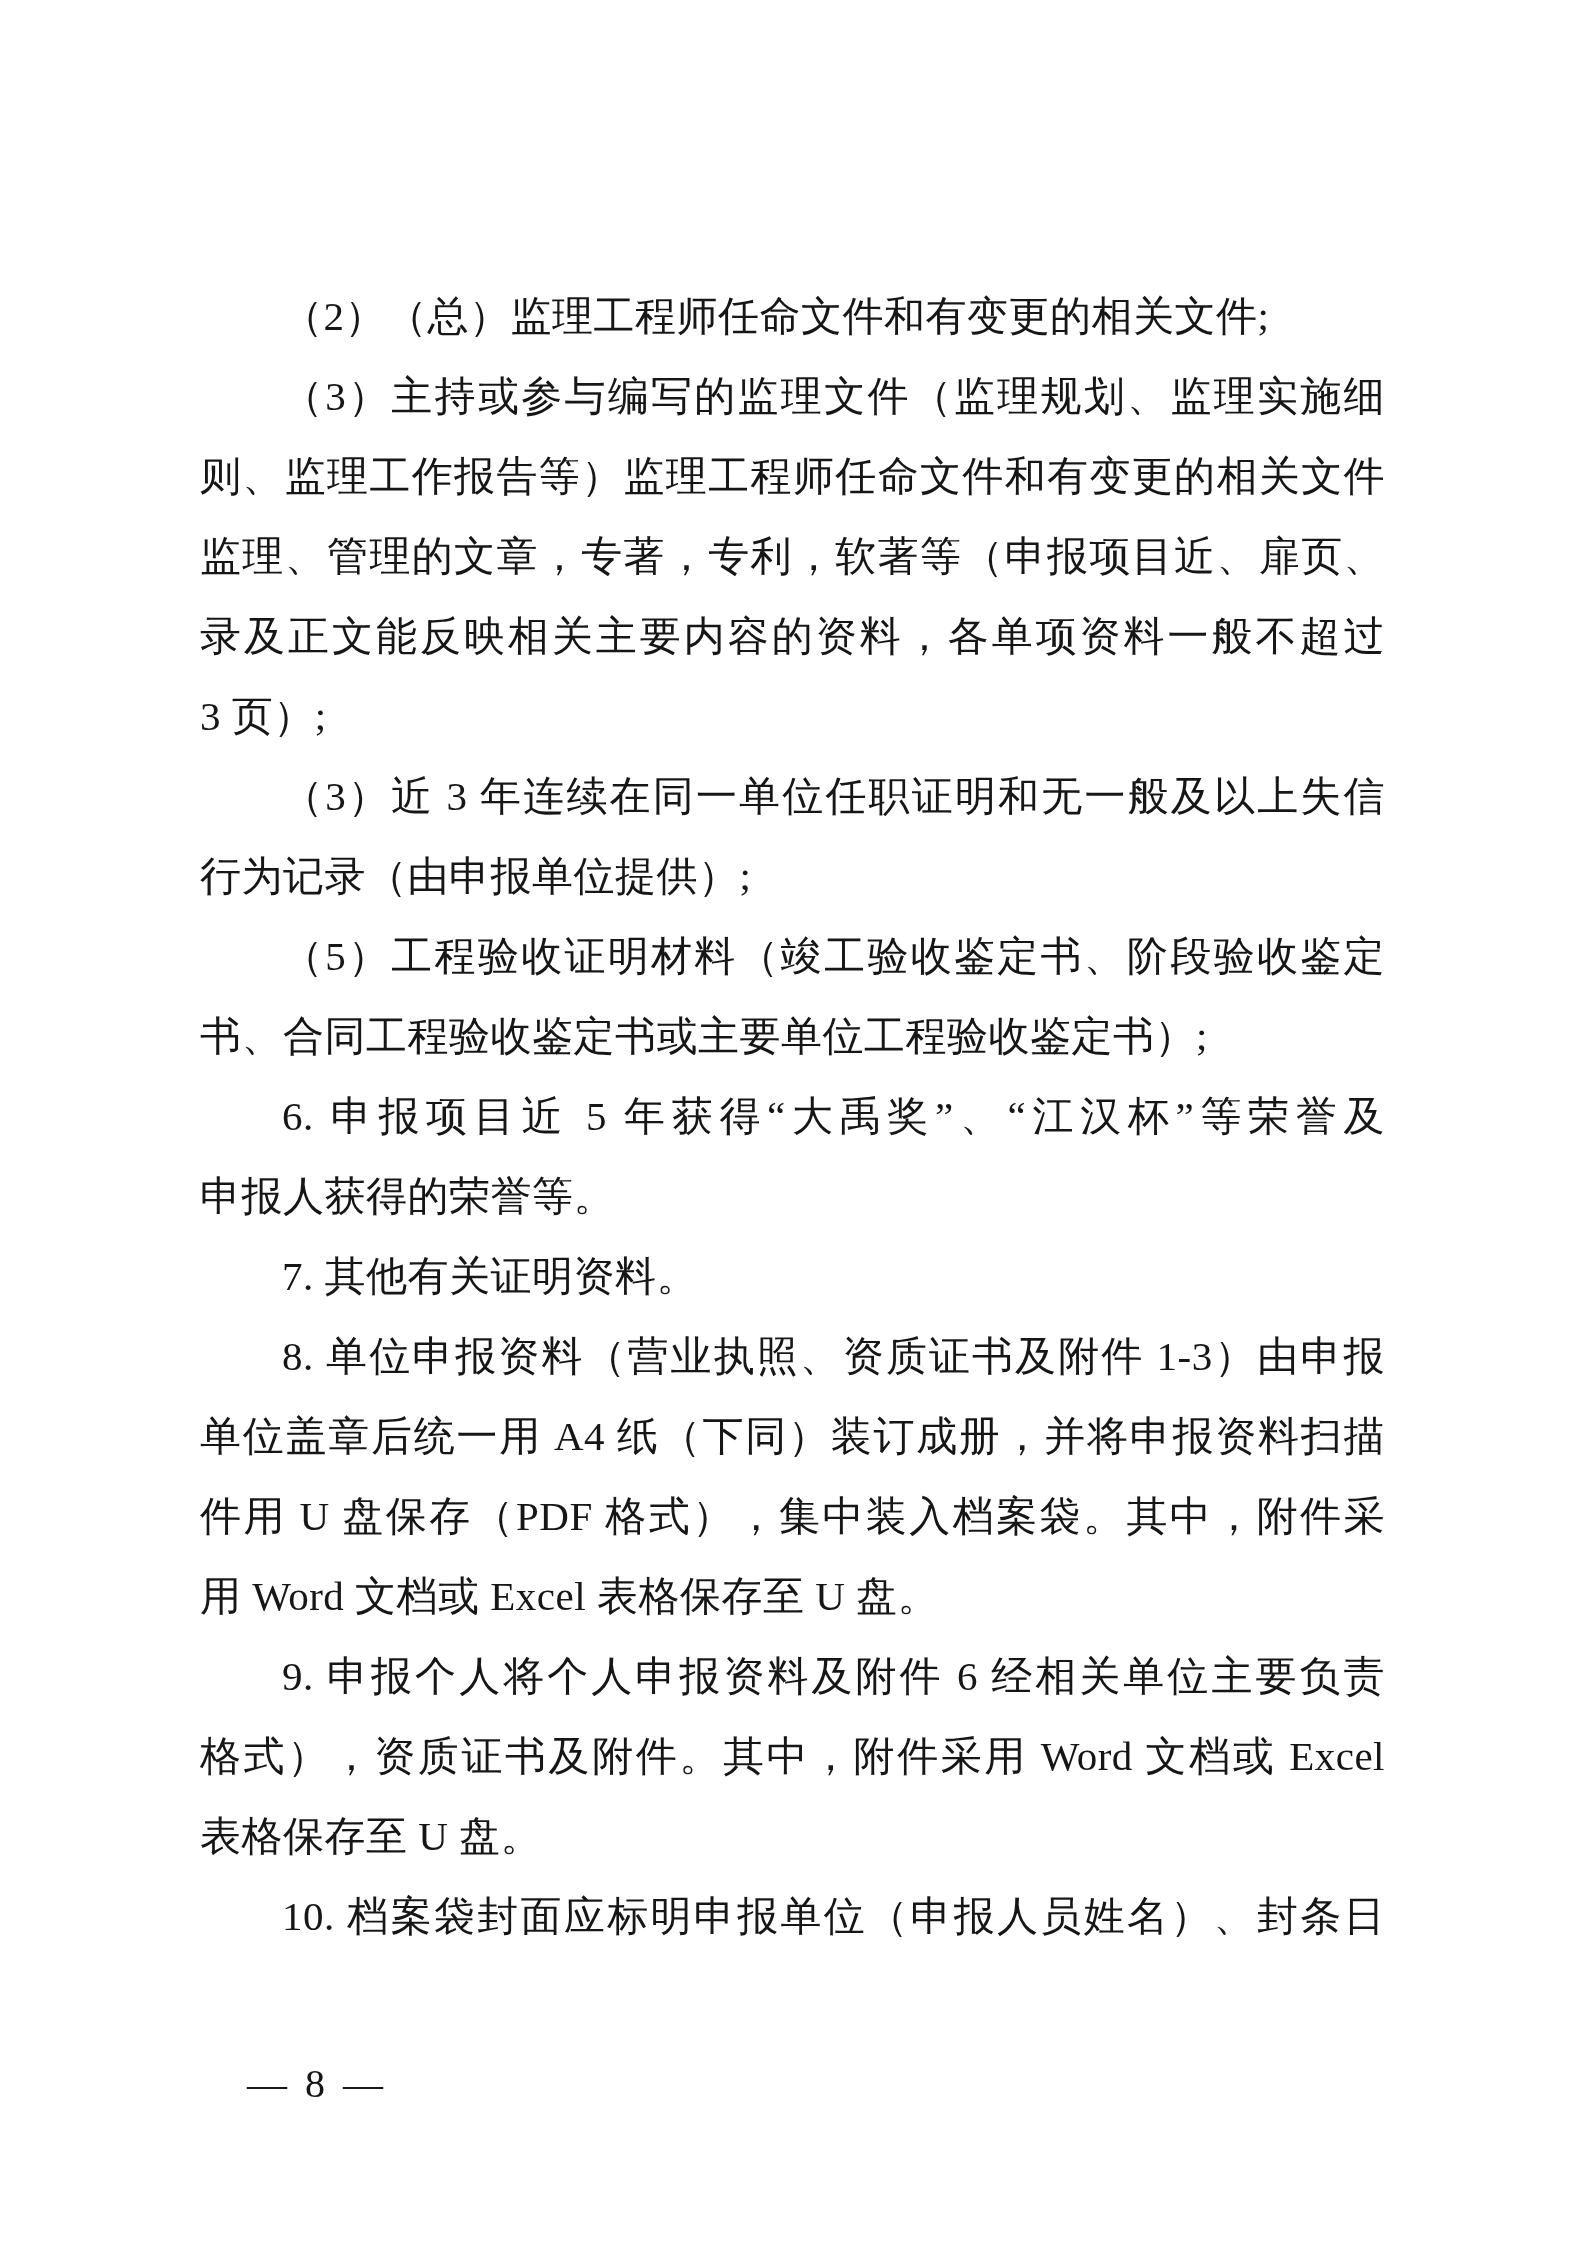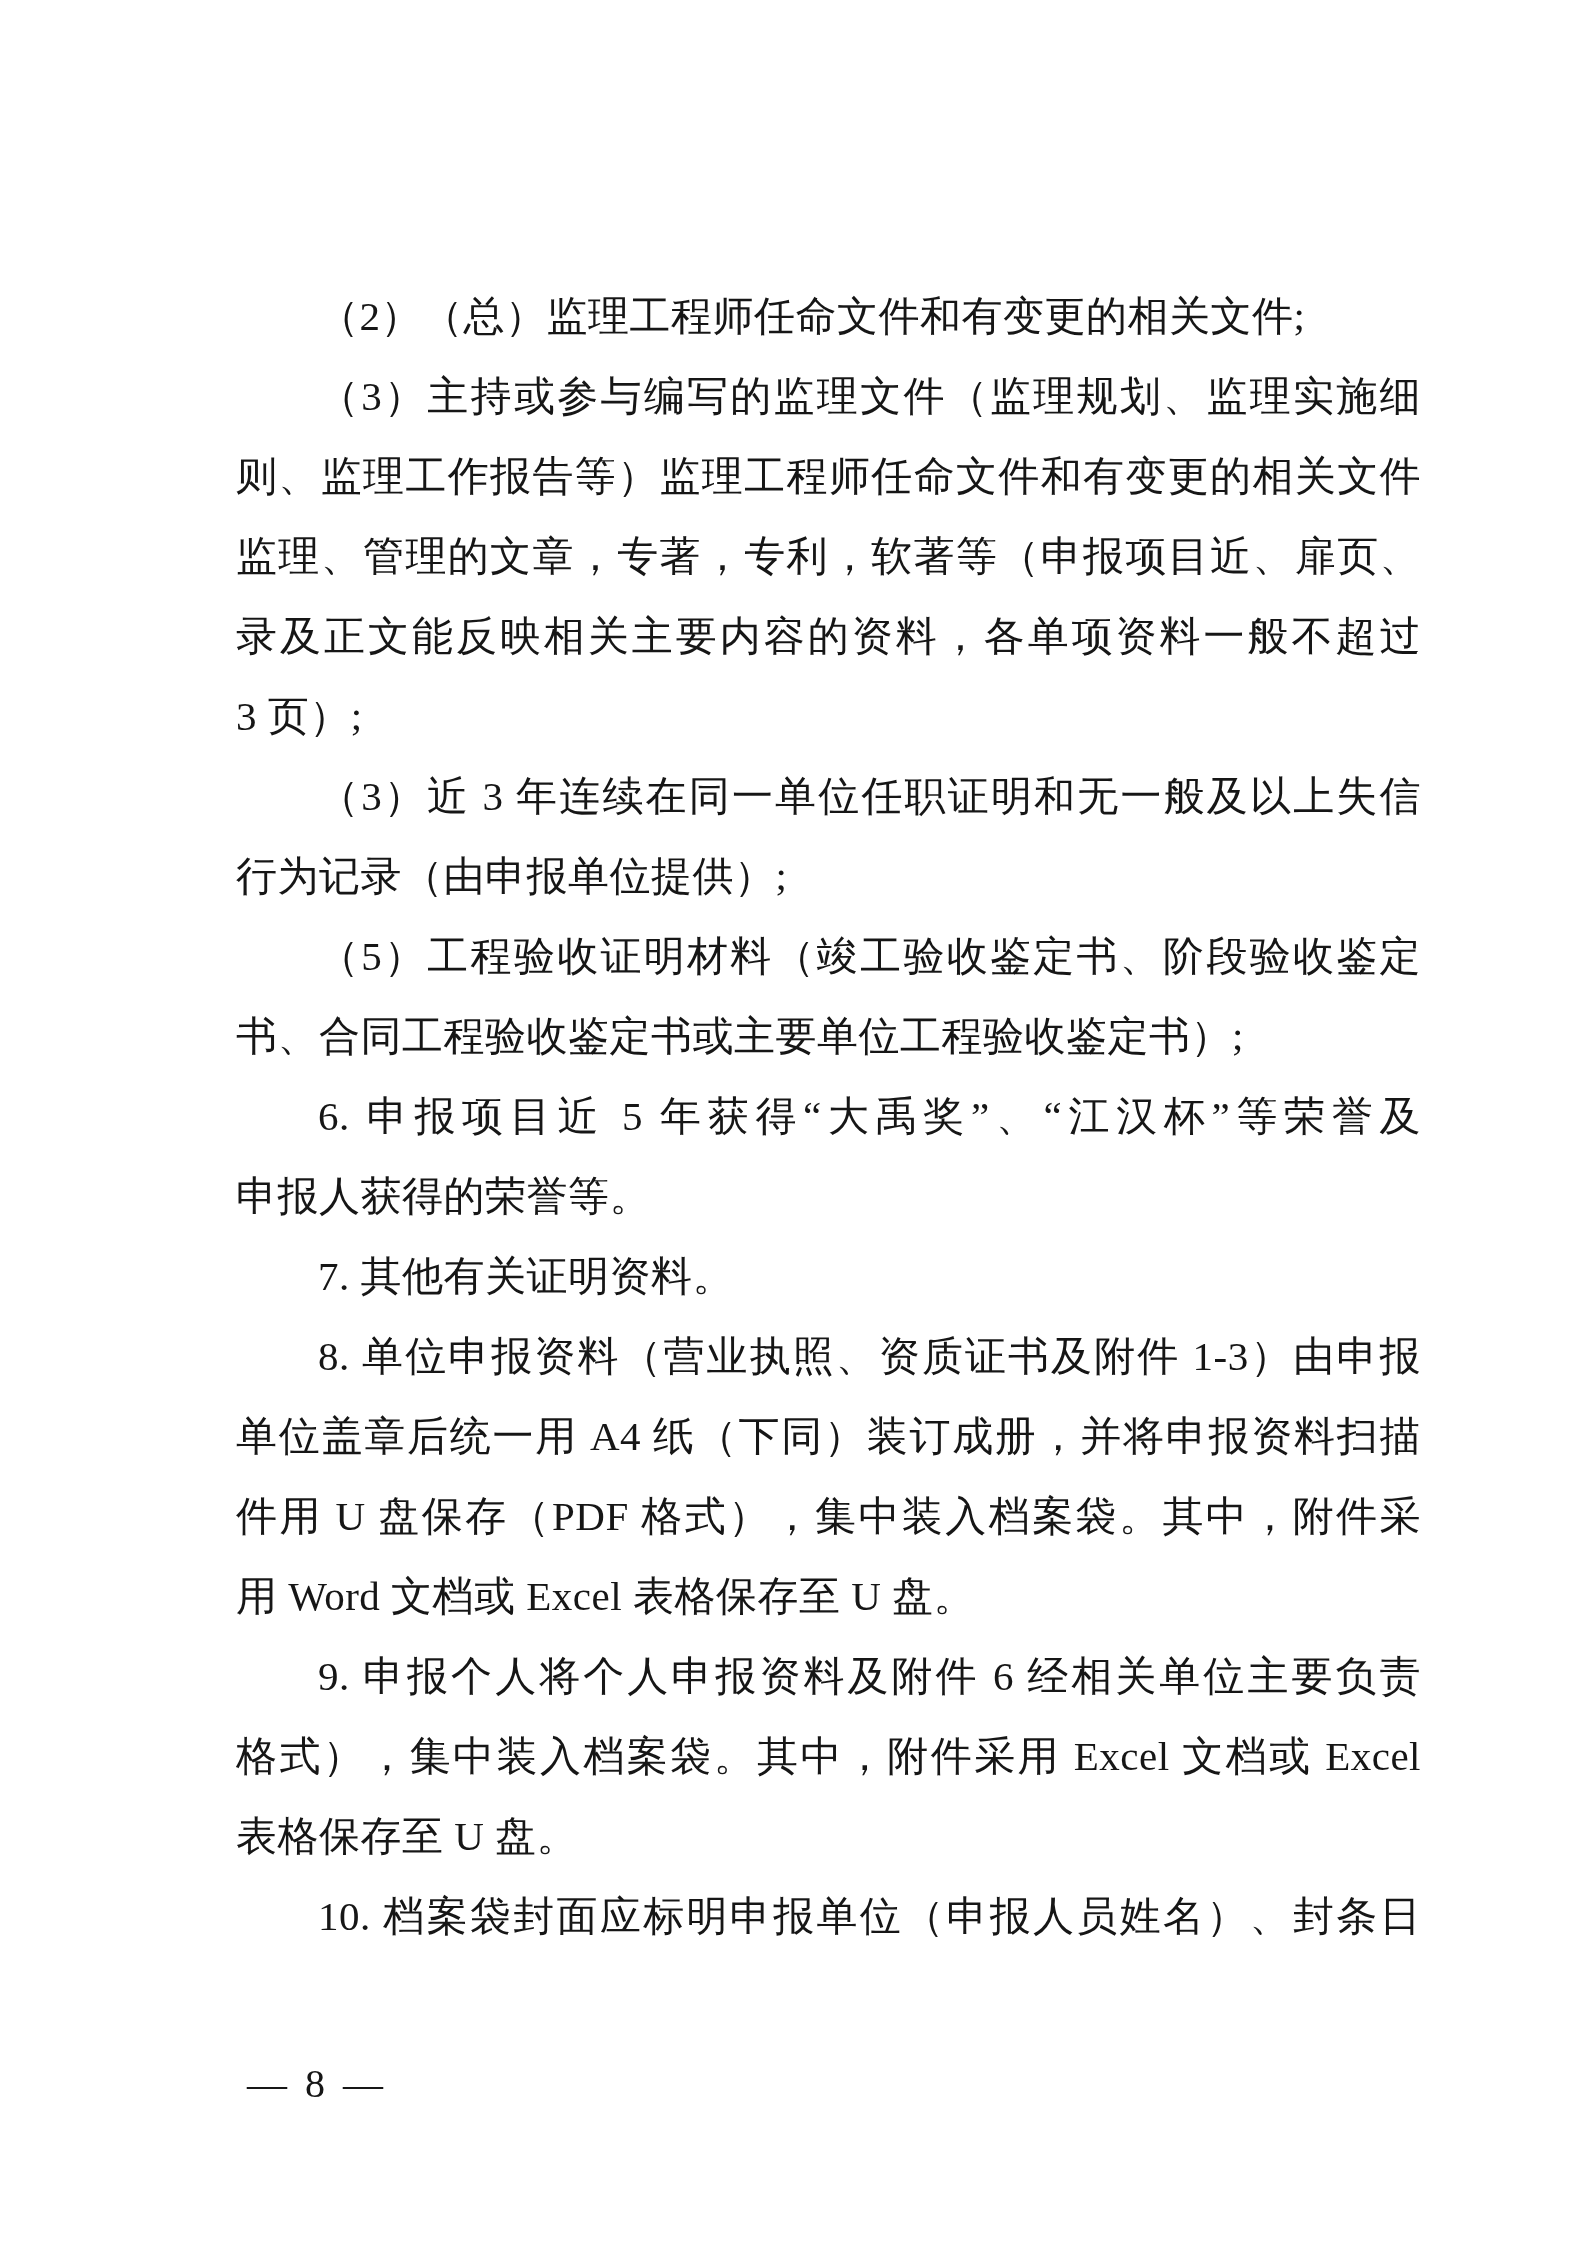--- a/index.html
+++ b/index.html
@@ -14,21 +14,20 @@
     background: #ffffff;
     overflow: hidden;
     font-family: "Liberation Serif", "DejaVu Serif", serif;
     color: #161616;
   }
   .text-block {
     position: absolute;
     left: 200px;
     top: 276px;
     width: 1185px;
-    margin-left: 36px;
   }
   .line {
     font-size: 41px;
     line-height: 80px;
     height: 80px;
     overflow: hidden;
     text-align: justify;
     letter-spacing: 0.5px;
   }
   .indent {
@@ -63,18 +62,18 @@
     <div class="line indent fill">（5）工程验收证明材料（竣工验收鉴定书、阶段验收鉴定</div>
     <div class="line">书、合同工程验收鉴定书或主要单位工程验收鉴定书）;</div>
     <div class="line indent fill">6. 申报项目近 5 年获得“大禹奖”、“江汉杯”等荣誉及</div>
     <div class="line">申报人获得的荣誉等。</div>
     <div class="line indent">7. 其他有关证明资料。</div>
     <div class="line indent fill">8. 单位申报资料（营业执照、资质证书及附件 1-3）由申报</div>
     <div class="line fill">单位盖章后统一用 A4 纸（下同）装订成册，并将申报资料扫描</div>
     <div class="line fill">件用 U 盘保存（PDF 格式），集中装入档案袋。其中，附件采</div>
     <div class="line">用 Word 文档或 Excel 表格保存至 U 盘。</div>
     <div class="line indent fill">9. 申报个人将个人申报资料及附件 6 经相关单位主要负责</div>
-    <div class="line fill">格式），集中装入档案袋。其中，附件采用 Excel 文档或 Excel</div>
+    <div class="line fill">格式），资质证书及附件。其中，附件采用 Word 文档或 Excel</div>
     <div class="line">表格保存至 U 盘。</div>
     <div class="line indent fill">10. 档案袋封面应标明申报单位（申报人员姓名）、封条日</div>
   </div>
   <div class="footer">— 8 —</div>
 </div>
 
 </body></html>

